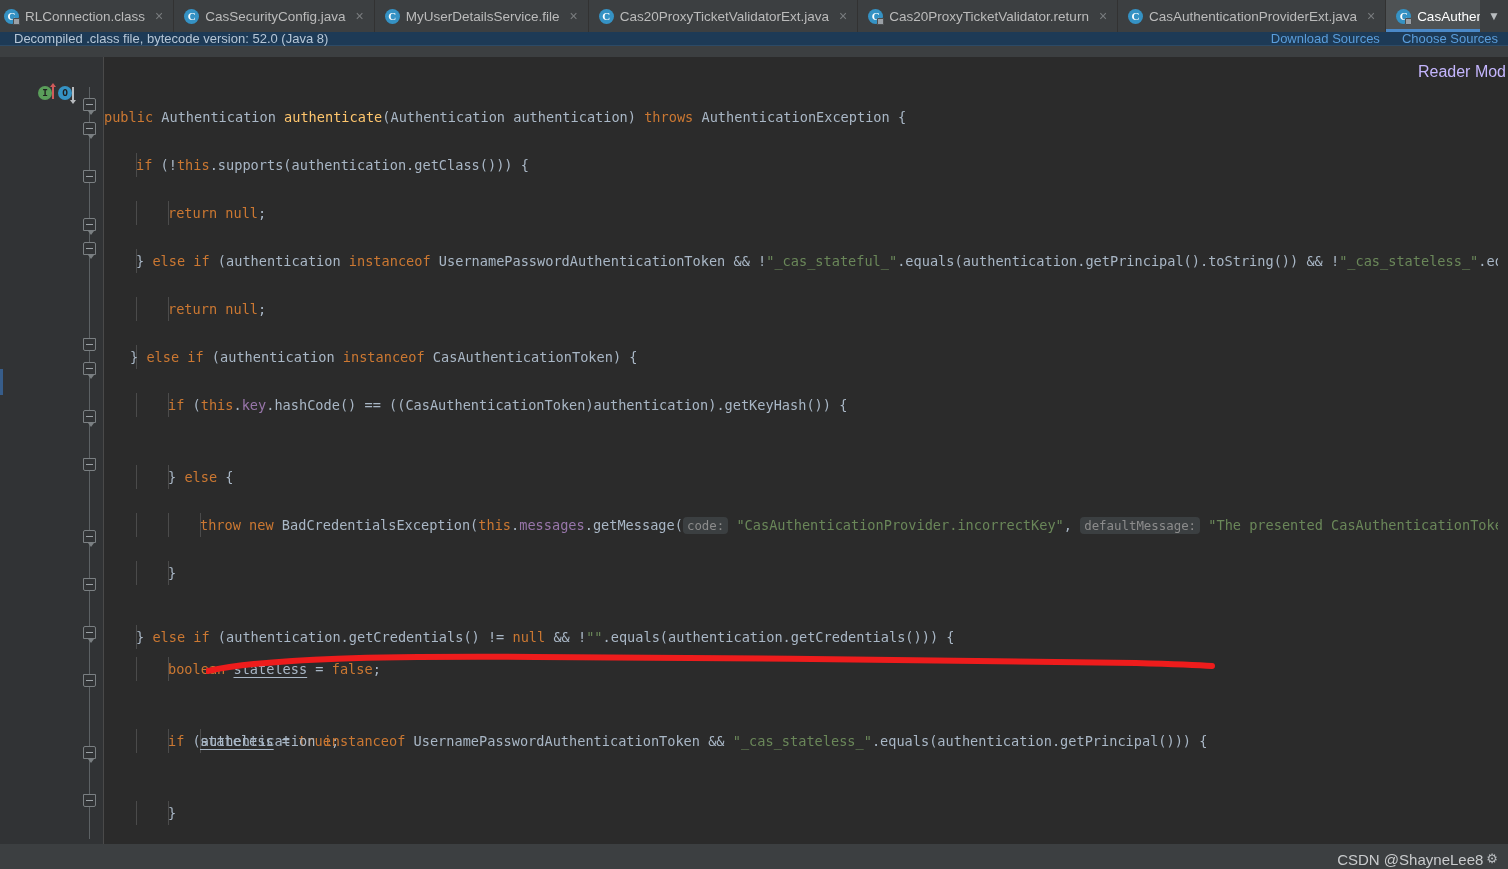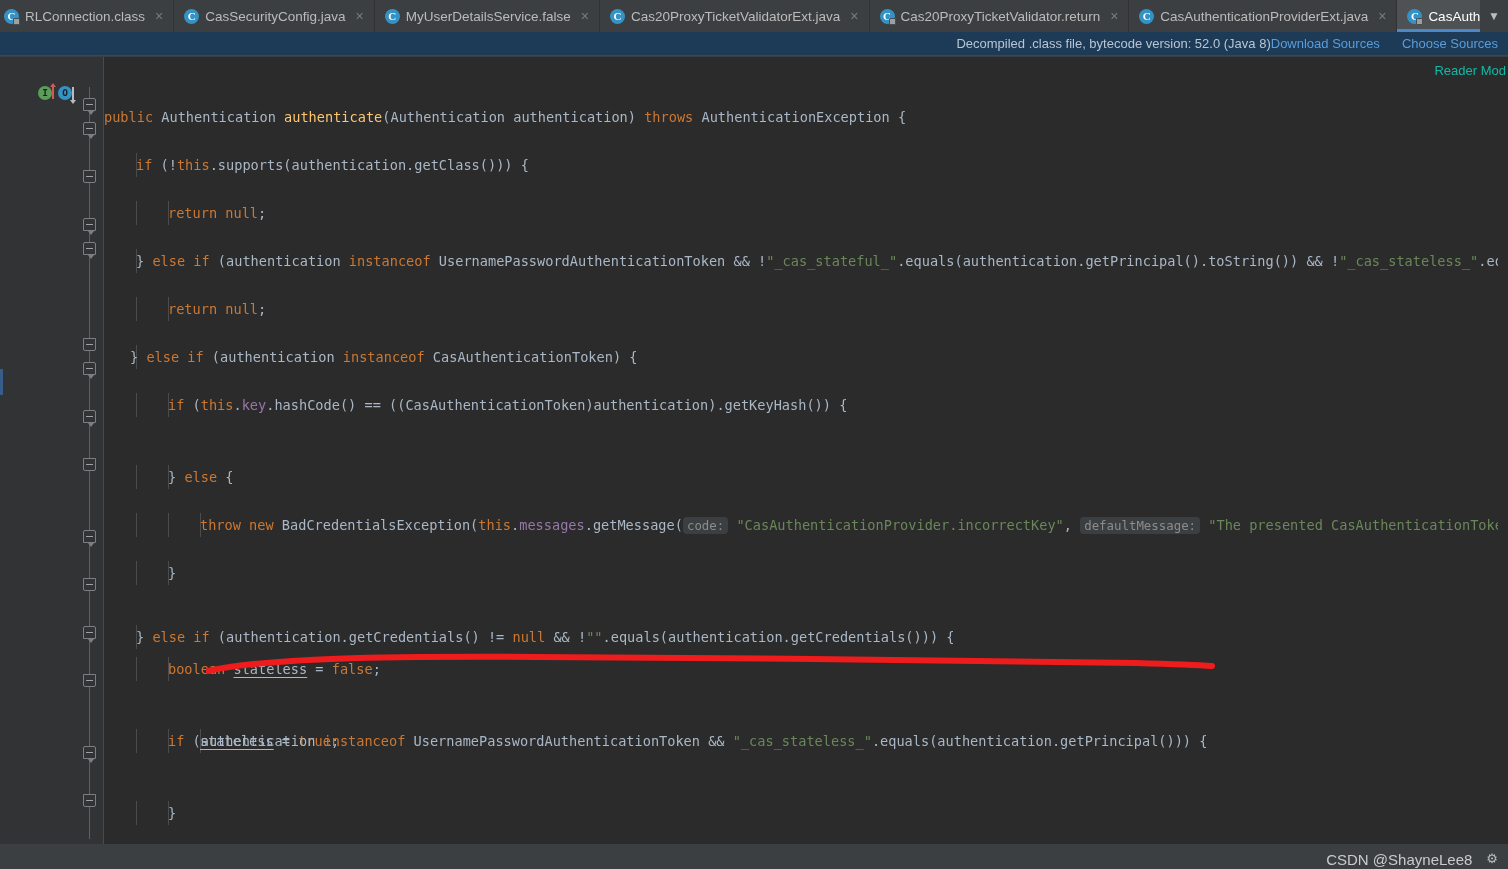--- a/index.html
+++ b/index.html
@@ -66,41 +66,40 @@
     position: absolute; right: 0; top: 0;
     width: 28px; height: 32px;
     background: #3c3f41;
     color: #b8bcbf; font-size: 12px;
     display: flex; align-items: center; justify-content: center;
     z-index: 5;
   }
 
   
   #infobar {
-    position: absolute; left: 0; top: 32px; width: 1508px; height: 24px;
+    position: absolute; left: 0; top: 32px; width: 1508px; height: 14px;
     background: #1d3a56;
     border-bottom: 1px solid #2c4a66;
     display: flex; align-items: center;
     color: #b6c6d6; font-size: 13px;
     padding: 0 10px 0 14px;
-    text-align: right;
   }
   #infobar .msg { flex: 1 1 auto; white-space: nowrap; }
   #infobar .links { display: flex; gap: 22px; white-space: nowrap; }
   #infobar .link { color: #5a9ddb; }
 
   
   #editor {
     position: absolute; left: 0; top: 57px; width: 1508px; height: 812px;
     background: #2b2b2b;
     overflow: hidden;
   }
   #reader-mode {
     position: absolute; right: 2px; top: 6px;
-    color: #14b8a6; font-size: 13px;
+    color: #c4b5fd; font-size: 16px;
     white-space: nowrap; z-index: 6;
   }
   .row {
     position: relative;
     height: 24px;
     white-space: nowrap;
     font-family: "DejaVu Sans Mono", monospace;
     font-size: 13.6px;
     line-height: 24px;
   }
@@ -227,21 +226,21 @@
     background: #375d8a; z-index: 10;
   }
 
   
   #bottom-strip {
     position: absolute; left: 0; bottom: 0; width: 1508px; height: 25px;
     background: #3c3f41; z-index: 18;
   }
   #watermark {
     position: absolute; right: 10px; bottom: 1px;
-    display: flex; align-items: flex-start; gap: 14px;
+    display: flex; align-items: flex-start; gap: 3px;
     color: #c9cbcd; font-size: 15px;
     font-family: "Liberation Sans", sans-serif;
     z-index: 19;
   }
   #watermark .gear { font-size: 13px; color: #b9bcbf; line-height: 1.3; }
 </style>
 </head>
 <body>
 
 <div id="tabbar">
@@ -260,21 +259,21 @@
       <span class="disc">C</span>
     </span>
     <span class="tab-label">CasSecurityConfig.java</span>
     <span class="tab-close">×</span>
   </div>
 
   <div class="tab">
     <span class="tab-icon">
       <span class="disc">C</span>
     </span>
-    <span class="tab-label">MyUserDetailsService.false</span>
+    <span class="tab-label">MyUserDetailsService.file</span>
     <span class="tab-close">×</span>
   </div>
 
   <div class="tab">
     <span class="tab-icon">
       <span class="disc">C</span>
     </span>
     <span class="tab-label">Cas20ProxyTicketValidatorExt.java</span>
     <span class="tab-close">×</span>
   </div>

